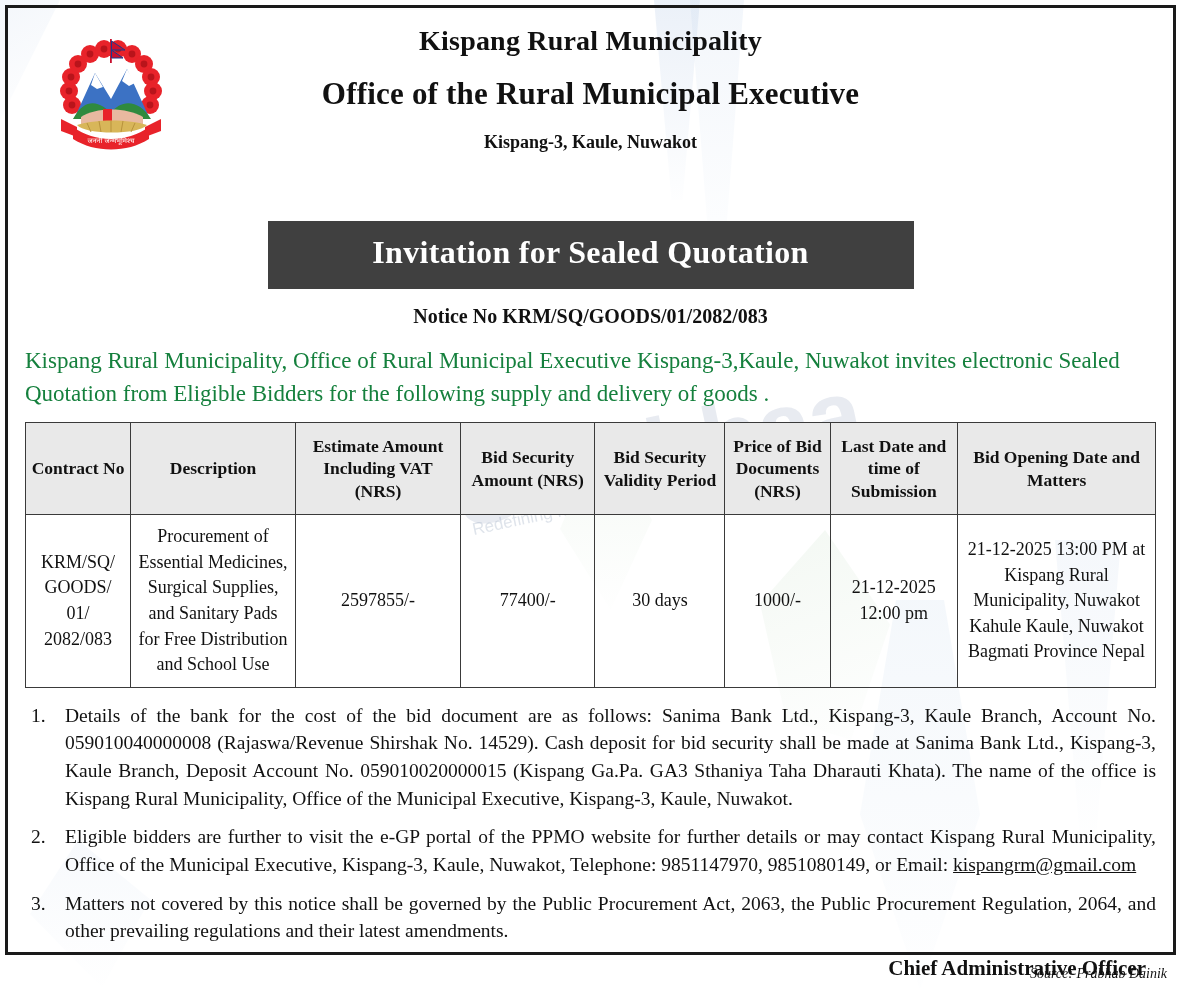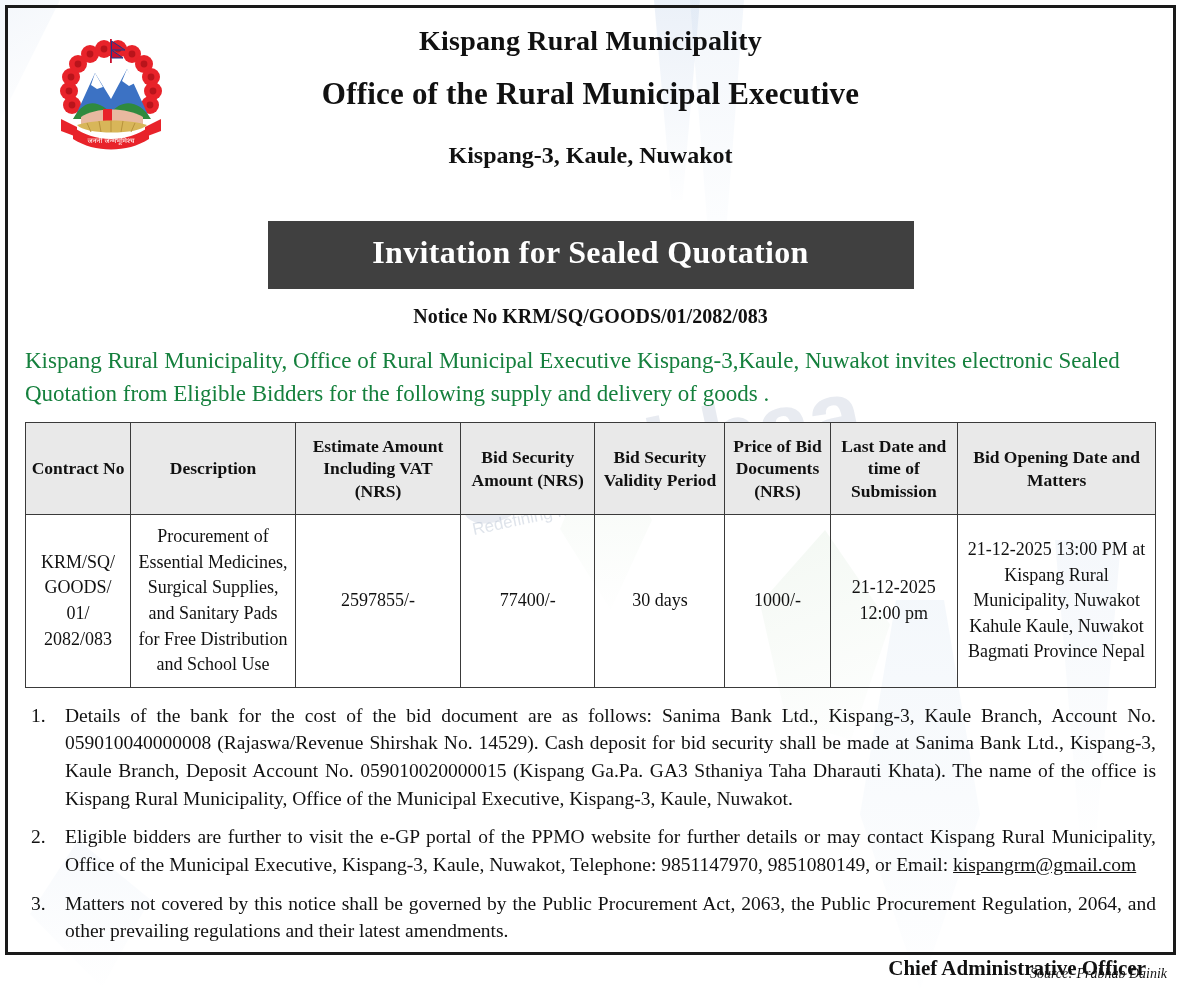--- a/index.html
+++ b/index.html
@@ -97,22 +97,22 @@
 
   .org-name {
     font-size: 28px; font-weight: bold; color: #111;
     letter-spacing: 0.2px; line-height: 1.25;
   }
   .office-name {
     font-size: 31px; font-weight: bold; color: #111;
     margin-top: 17px; letter-spacing: 0.2px; line-height: 1.2;
   }
   .addr-1 {
-    font-size: 24px; font-weight: bold; color: #111;
-    margin-top: 28px; line-height: 1.3;
+    font-size: 18px; font-weight: bold; color: #111;
+    margin-top: 19px; line-height: 1.3;
   }
   .addr-2 {
     font-size: 22px; font-weight: bold; color: #111;
     margin-top: 6px; line-height: 1.3;
   }
 
   
   .banner-wrap { text-align: center; margin-top: 16px; }
   .banner {
     display: inline-block;

